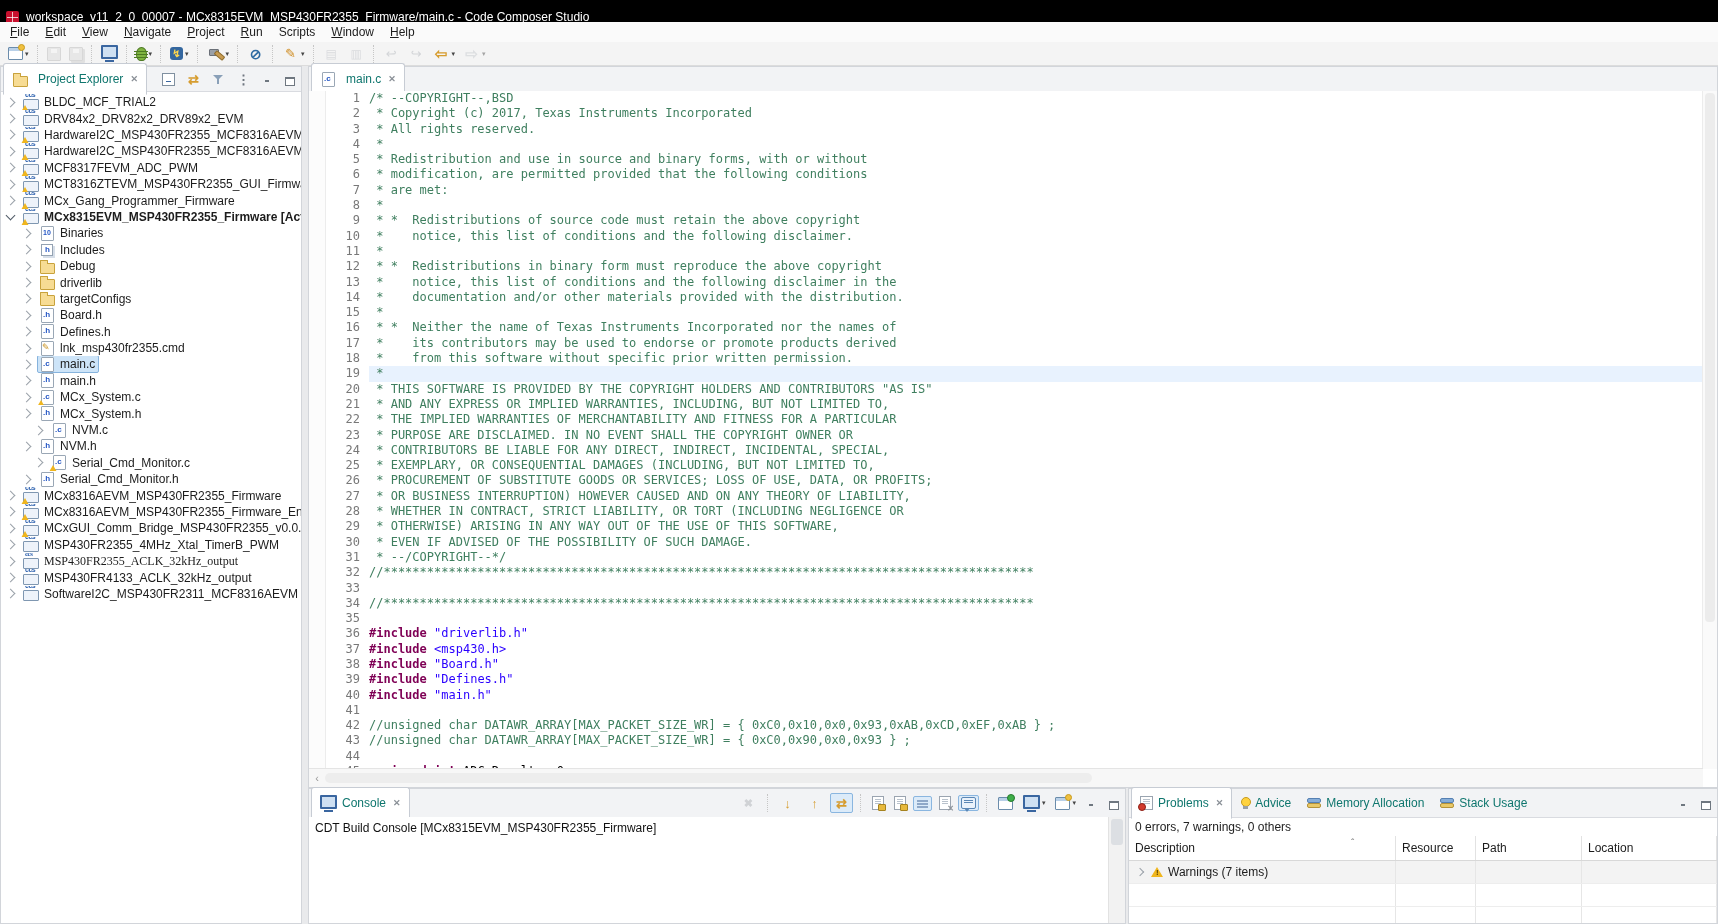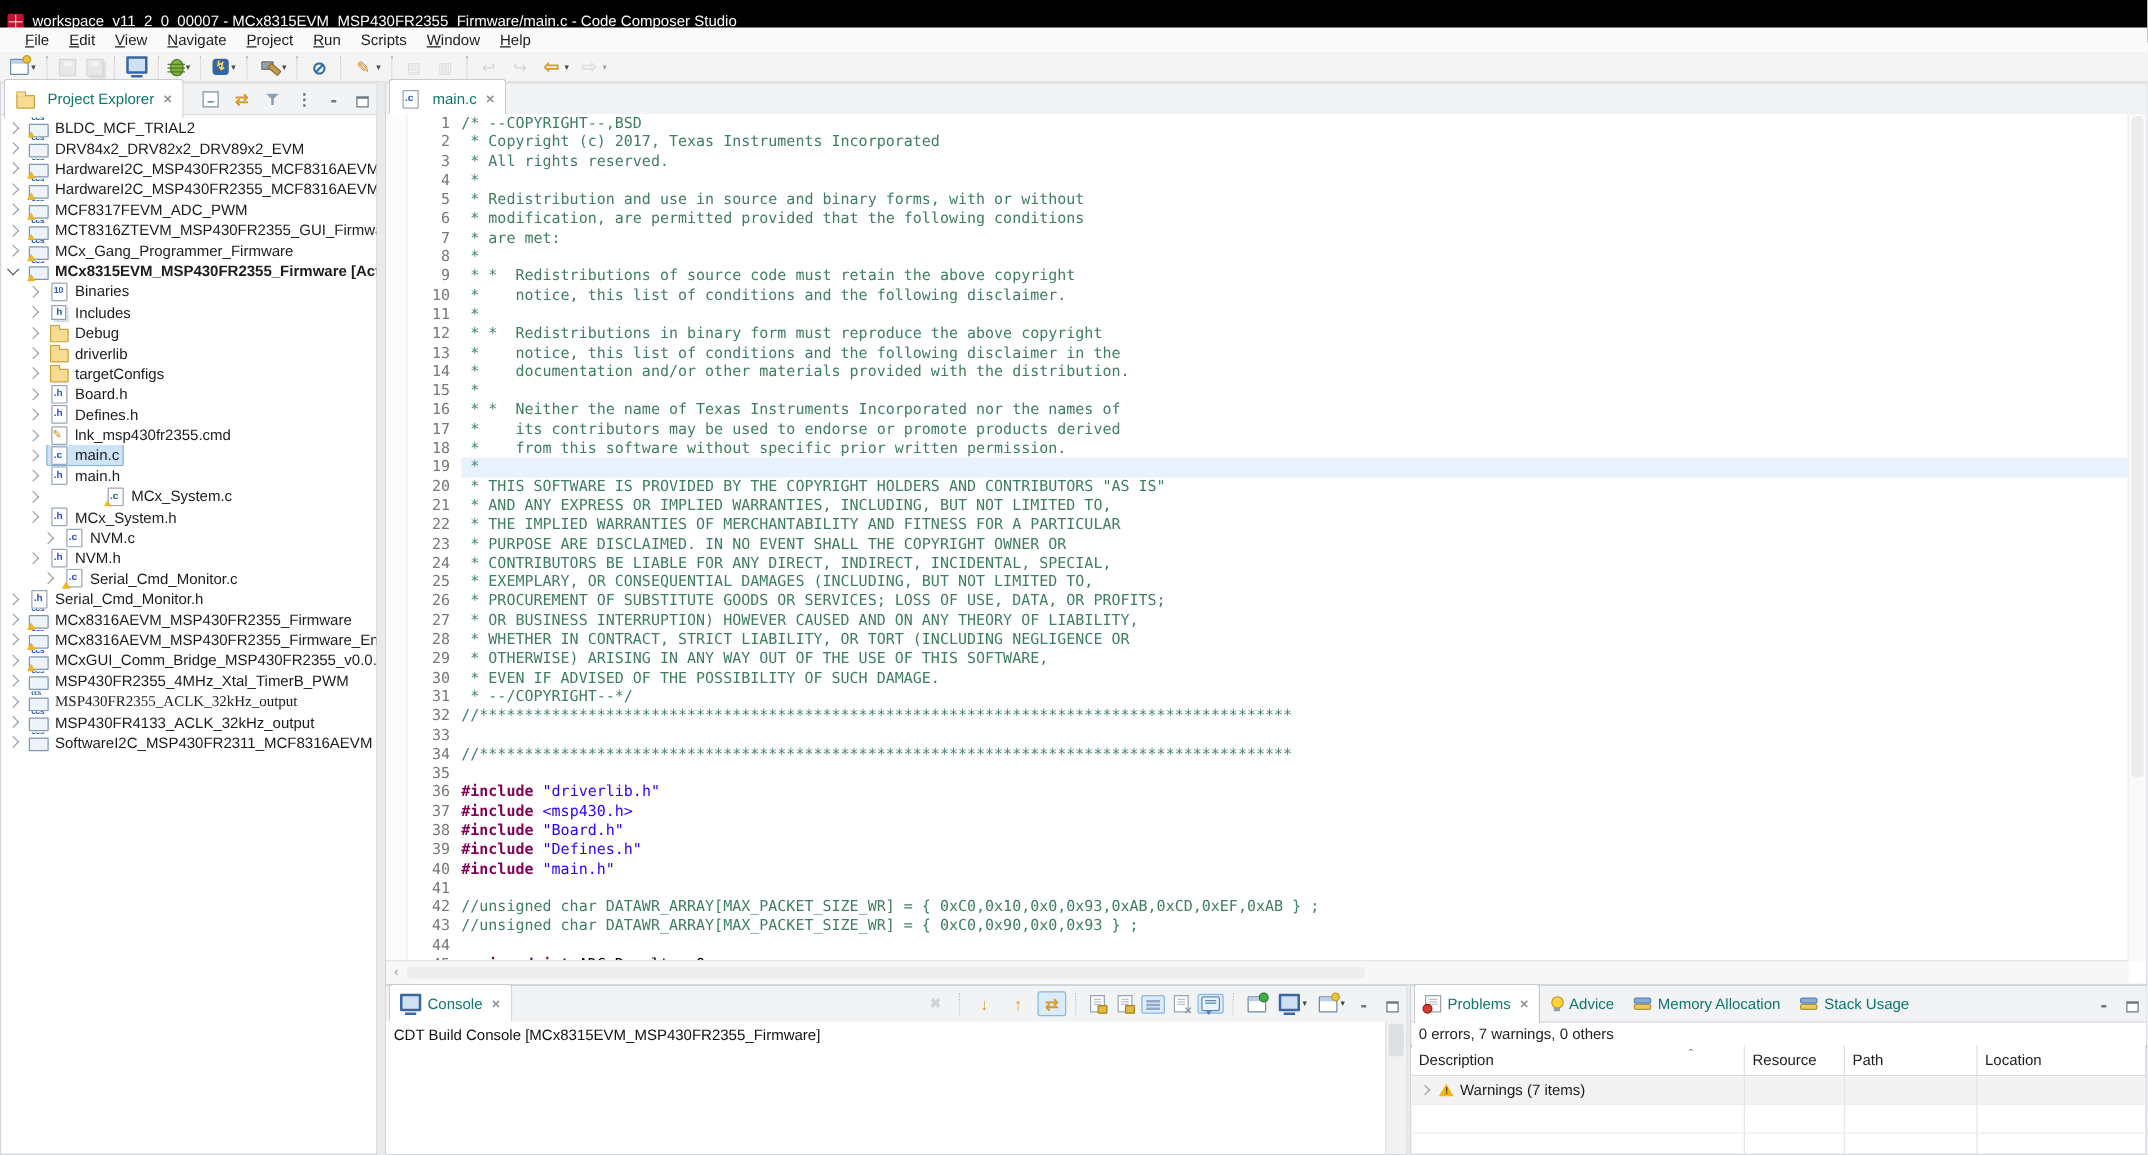--- a/index.html
+++ b/index.html
@@ -3,21 +3,21 @@
 <meta charset="utf-8">
 <style>
   html,body{margin:0;padding:0}
   body{width:1718px;height:924px;position:relative;background:#e9eaec;font-family:"Liberation Sans",sans-serif;font-size:12px;color:#1c1c1c;overflow:hidden;-webkit-font-smoothing:antialiased}
   
   .titlebar{position:absolute;left:0;top:0;width:100%;height:34px;background:#000;color:#fff;display:flex;align-items:center;padding-left:6px;box-sizing:border-box}
   .app-logo{width:13px;height:13px;background:#c8102e;border-radius:2px;margin-right:7px;position:relative;flex:none}
   .app-logo::before{content:"";position:absolute;left:6px;top:1px;width:1px;height:11px;background:rgba(255,255,255,.75)}
   .app-logo::after{content:"";position:absolute;left:1px;top:6px;width:11px;height:1px;background:rgba(255,255,255,.75)}
   
-  .menubar{position:absolute;left:0;top:22px;width:100%;height:20px;background:#fafafa;display:flex;align-items:center;padding-left:12px;box-sizing:border-box}
+  .menubar{position:absolute;left:0;top:22px;width:100%;height:20px;background:#fafafa;display:flex;align-items:center;padding-left:2px;box-sizing:border-box}
   .mi{padding:2px 8px;cursor:default}
   
   .toolbar{position:absolute;left:0;top:42px;width:100%;height:24px;background:#f4f4f4;border-bottom:1px solid #dcdcdc;display:flex;align-items:center;padding-left:4px;box-sizing:border-box}
   .tbtn{display:inline-flex;align-items:center;padding:1px 2px;margin:0 1px;border:1px solid transparent;border-radius:2px}
   .tbtn.tgl{background:#dcebf9;border:1px solid #8ab6e0}
   .dim{opacity:.45}
   .dd{font-size:7px;color:#444;margin-left:2px}
   .tsep{width:1px;height:18px;border-left:1px dotted #c6c6c6;margin:0 4px}
   
   .ic{display:inline-flex;align-items:center;justify-content:center;width:17px;height:16px;font-size:13px;line-height:1;position:relative;flex:none}
@@ -394,21 +394,21 @@
           <span class="tlabel">main.c</span>
         </span>
       </div>
       <div class="trow" style="padding-left: 20px;">
         <span class="chev"></span>
         <span class="tsel">
           <span class="ti ti-hfile"></span>
           <span class="tlabel">main.h</span>
         </span>
       </div>
-      <div class="trow" style="padding-left: 20px; gap: 45px;">
+      <div class="trow" style="padding-left: 20px;">
         <span class="chev"></span>
         <span class="tsel">
           <span class="ti ti-cfile">
             <span class="warn-badge"></span>
           </span>
           <span class="tlabel">MCx_System.c</span>
         </span>
       </div>
       <div class="trow" style="padding-left: 20px;">
         <span class="chev"></span>
@@ -433,21 +433,21 @@
       </div>
       <div class="trow" style="padding-left: 32px;">
         <span class="chev"></span>
         <span class="tsel">
           <span class="ti ti-cfile">
             <span class="warn-badge"></span>
           </span>
           <span class="tlabel">Serial_Cmd_Monitor.c</span>
         </span>
       </div>
-      <div class="trow" style="padding-left: 4px;">
+      <div class="trow" style="padding-left: 20px;">
         <span class="chev"></span>
         <span class="tsel">
           <span class="ti ti-hfile"></span>
           <span class="tlabel">Serial_Cmd_Monitor.h</span>
         </span>
       </div>
       <div class="trow" style="padding-left: 4px;">
         <span class="chev"></span>
         <span class="tsel">
           <span class="ti ti-project">

